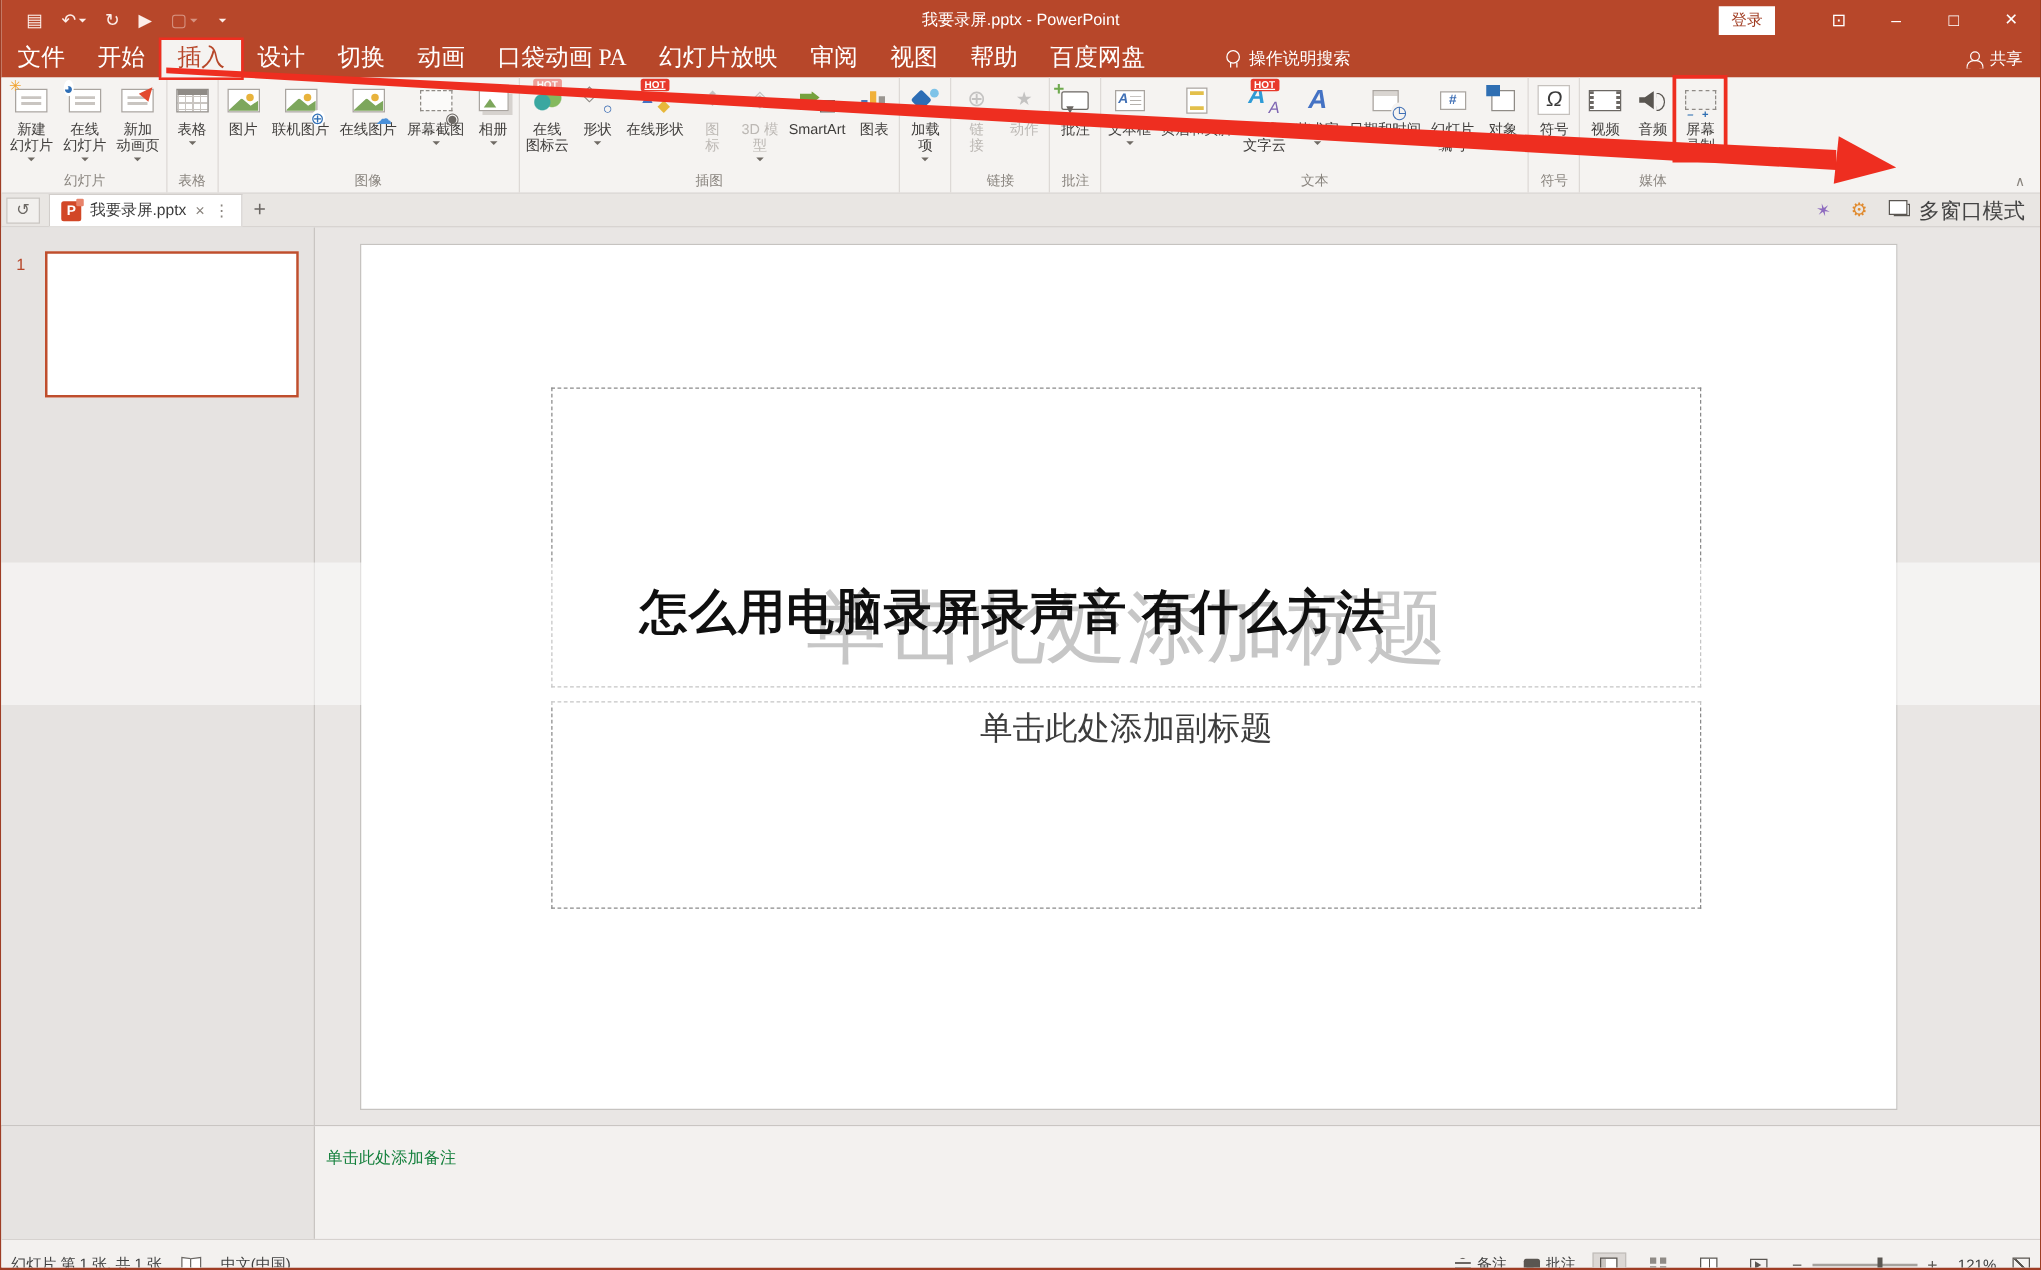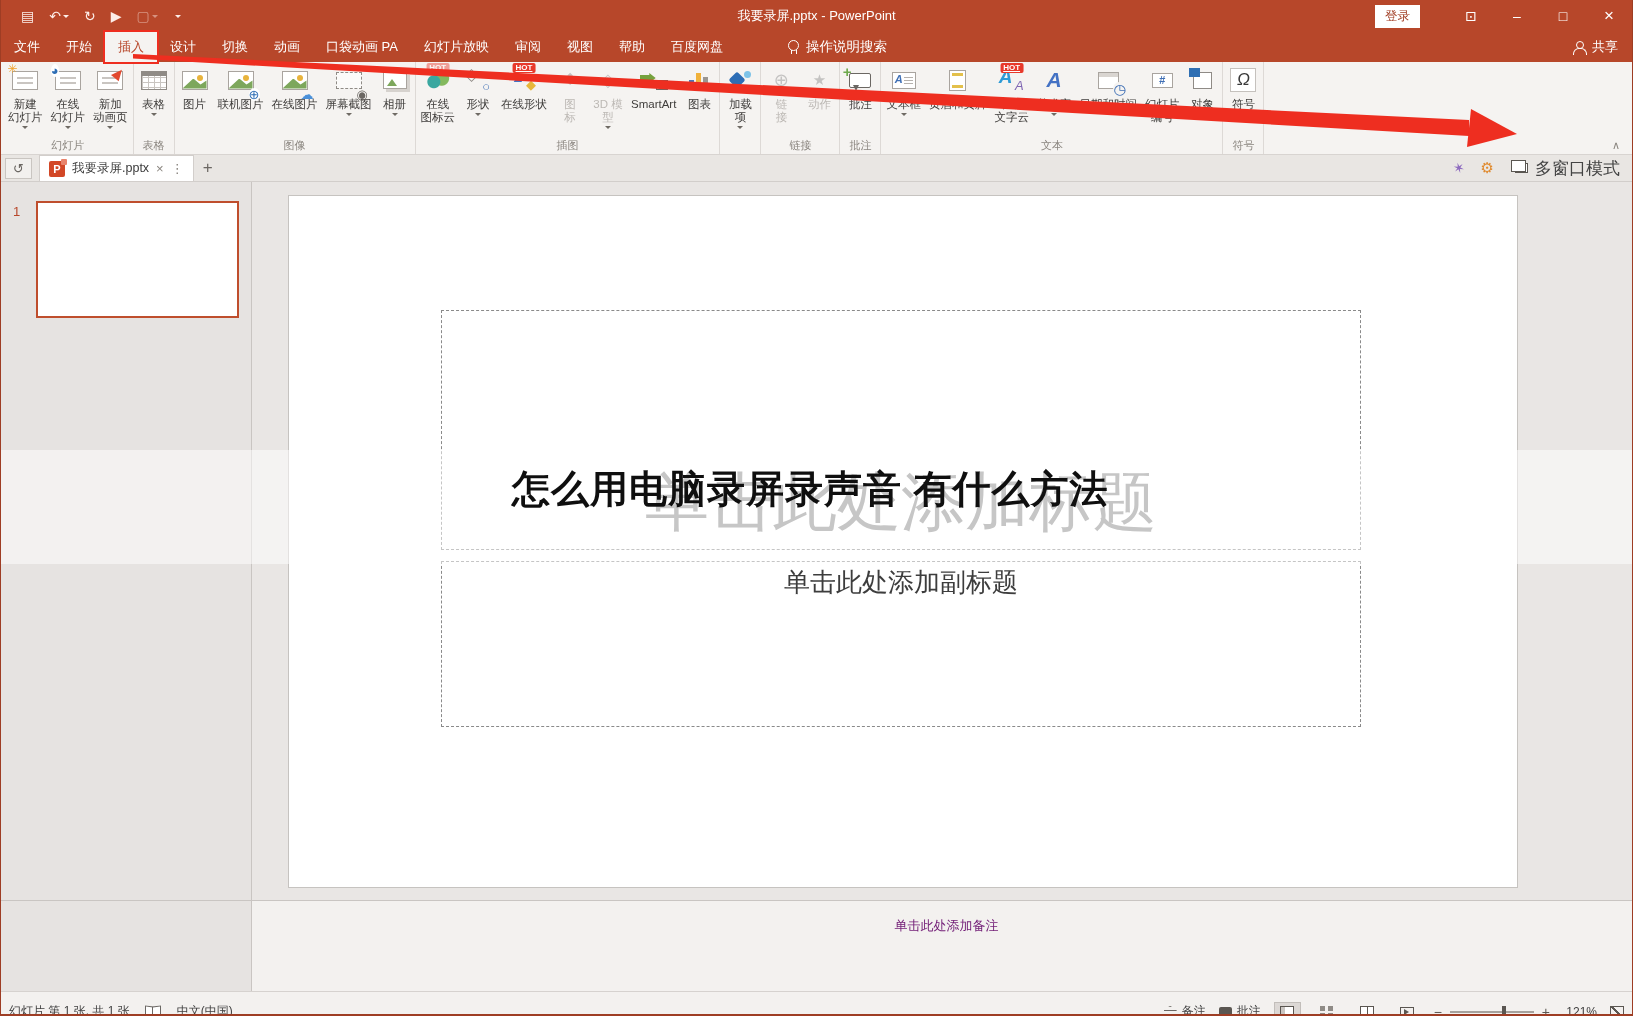--- a/index.html
+++ b/index.html
@@ -11,21 +11,21 @@
   .qat{display:flex;align-items:center;gap:15px;margin-left:20px;z-index:2;}
   .qat .gi{font-size:14px;line-height:1;color:#fdeee9;cursor:default;display:flex;align-items:center;}
   .qat .gi.dim{opacity:.45;}
   .mini-caret{width:0;height:0;border:3px solid transparent;border-top-color:#fdeee9;margin-left:2px;margin-top:4px;display:inline-block;}
   .win-title{position:absolute;left:0;right:0;text-align:center;font-size:13px;color:#fff;}
   .win-controls{margin-left:auto;display:flex;align-items:center;z-index:2;}
   .login-btn{background:#fff;color:#a03c22;font-size:12.5px;padding:3px 10px;margin-right:28px;cursor:pointer;}
   .wc{width:46px;height:32px;display:flex;align-items:center;justify-content:center;font-size:14px;color:#fff;cursor:pointer;}
   
   .tabrow{height:30px;background:#b7472a;display:flex;align-items:stretch;position:relative;}
-  .mtab{padding:0 13px;line-height:30px;font-size:13px;color:#fff;cursor:pointer;white-space:nowrap;position:relative;}
+  .mtab{padding:0 13px;line-height:30px;font-size:19px;color:#fff;cursor:pointer;white-space:nowrap;position:relative;font-family:Liberation Serif, serif;}
   .mtab.active{background:#f5f3f1;color:#b7472a;}
   .search-hint{display:flex;align-items:center;gap:7px;color:#fff;font-size:13.5px;margin-left:52px;}
   .share{margin-left:auto;margin-right:14px;display:flex;align-items:center;gap:6px;color:#fff;font-size:13px;}
   .ig-bulb{width:11px;height:15px;position:relative;display:inline-block;}
   .ig-bulb::before{content:"";position:absolute;left:0;top:0;width:9px;height:9px;border:1.4px solid #fff;border-radius:50%;}
   .ig-bulb::after{content:"";position:absolute;left:3px;bottom:1px;width:4px;height:4px;border-left:1.4px solid #fff;border-right:1.4px solid #fff;}
   .ig-person{width:13px;height:13px;position:relative;display:inline-block;}
   .ig-person::before{content:"";position:absolute;left:3px;top:0;width:6px;height:6px;border:1.3px solid #fff;border-radius:50%;}
   .ig-person::after{content:"";position:absolute;left:0;bottom:-1px;width:12px;height:6px;border:1.3px solid #fff;border-bottom:none;border-radius:6px 6px 0 0;}
   
@@ -145,21 +145,21 @@
   .band{position:absolute;left:0;top:450px;width:100%;height:114px;background:rgba(255,255,255,.5);z-index:40;pointer-events:none;}
   .band-title{position:absolute;left:511px;top:14px;font-size:38px;font-weight:900;color:#0f0f0f;letter-spacing:1px;white-space:nowrap;}
   .arrow-svg{position:absolute;left:0;top:0;z-index:50;pointer-events:none;}
   .annot{position:absolute;border:3px solid #ee2e20;pointer-events:none;z-index:45;}
   .annot.tab-box{inset:-2px -2px -2px -2px;border-width:2.5px;}
   .annot.btn-box{inset:-2px -3px 8px -3px;}
   
   .notesbar{height:91px;display:flex;border-top:1px solid #c9c5c2;}
   .notes-spacer{width:251px;background:#e6e3e1;border-right:1px solid #c9c5c2;}
   .notes-main{flex:1;background:#f3f1ef;cursor:text;}
-  .notes-text{margin:16px 0 0 9px;font-size:13px;color:#701a75;text-align:center;}
+  .notes-text{margin:16px 0 0 9px;font-size:13px;color:#15803d;}
   
   .statusbar{height:40px;background:#f3f1ef;border-top:1px solid #d6d2cf;display:flex;align-items:center;font-size:12px;color:#3f3f3f;}
   .sb-left{display:flex;align-items:center;gap:15px;margin-left:8px;}
   .sb-right{margin-left:auto;display:flex;align-items:center;gap:13px;margin-right:8px;}
   .ig-book{width:17px;height:12px;position:relative;display:inline-block;}
   .ig-book::before{content:"";position:absolute;left:0;top:0;width:7px;height:11px;background:#fff;border:1px solid #6b6763;transform:skewY(7deg);}
   .ig-book::after{content:"";position:absolute;right:1px;top:0;width:7px;height:11px;background:#fff;border:1px solid #6b6763;transform:skewY(-7deg);}
   .sb-item{display:flex;align-items:center;gap:5px;cursor:pointer;}
   .ig-sbnotes{width:13px;height:11px;display:inline-block;background:repeating-linear-gradient(#6b6763 0 1.4px,transparent 1.4px 4px);clip-path:polygon(0 100%,0 30%,50% 0,100% 30%,100% 100%);}
   .ig-sbcomment{width:13px;height:10px;background:#5a5651;border-radius:2px;position:relative;display:inline-block;}
@@ -479,20 +479,47 @@
           <span class="ricon">
               <i class="ig ig-sym">Ω</i>
             </span>
           <span class="rlabel">符号</span>
           <span class="caret"></span>
         </div>
       </div>
       <div class="grouplabel">符号</div>
     </div>
 
+    <div class="rgroup" style="border-right:none;">
+      <div class="rbuttons">
+        <div class="rbtn">
+          <span class="ricon">
+              <i class="ig ig-film"></i>
+            </span>
+          <span class="rlabel">视频</span>
+          <span class="caret"></span>
+        </div>
+        <div class="rbtn">
+          <span class="ricon">
+              <i class="ig ig-audio"></i>
+            </span>
+          <span class="rlabel">音频</span>
+          <span class="caret"></span>
+        </div>
+        <div class="rbtn">
+          <span class="annot btn-box"></span>
+          <span class="ricon">
+              <i class="ig ig-srec"></i>
+            </span>
+          <span class="rlabel">屏幕
+录制</span>
+        </div>
+      </div>
+      <div class="grouplabel">媒体</div>
+    </div>
 
     <span class="ribbon-collapse">∧</span>
   </div>
 
   <div class="doctabs">
     <span class="dt-history">↺</span>
     <div class="dt-tab">
       <span class="ig-ppt">P</span>
       <span class="dt-name">我要录屏.pptx</span>
       <span class="dt-close">×</span>

